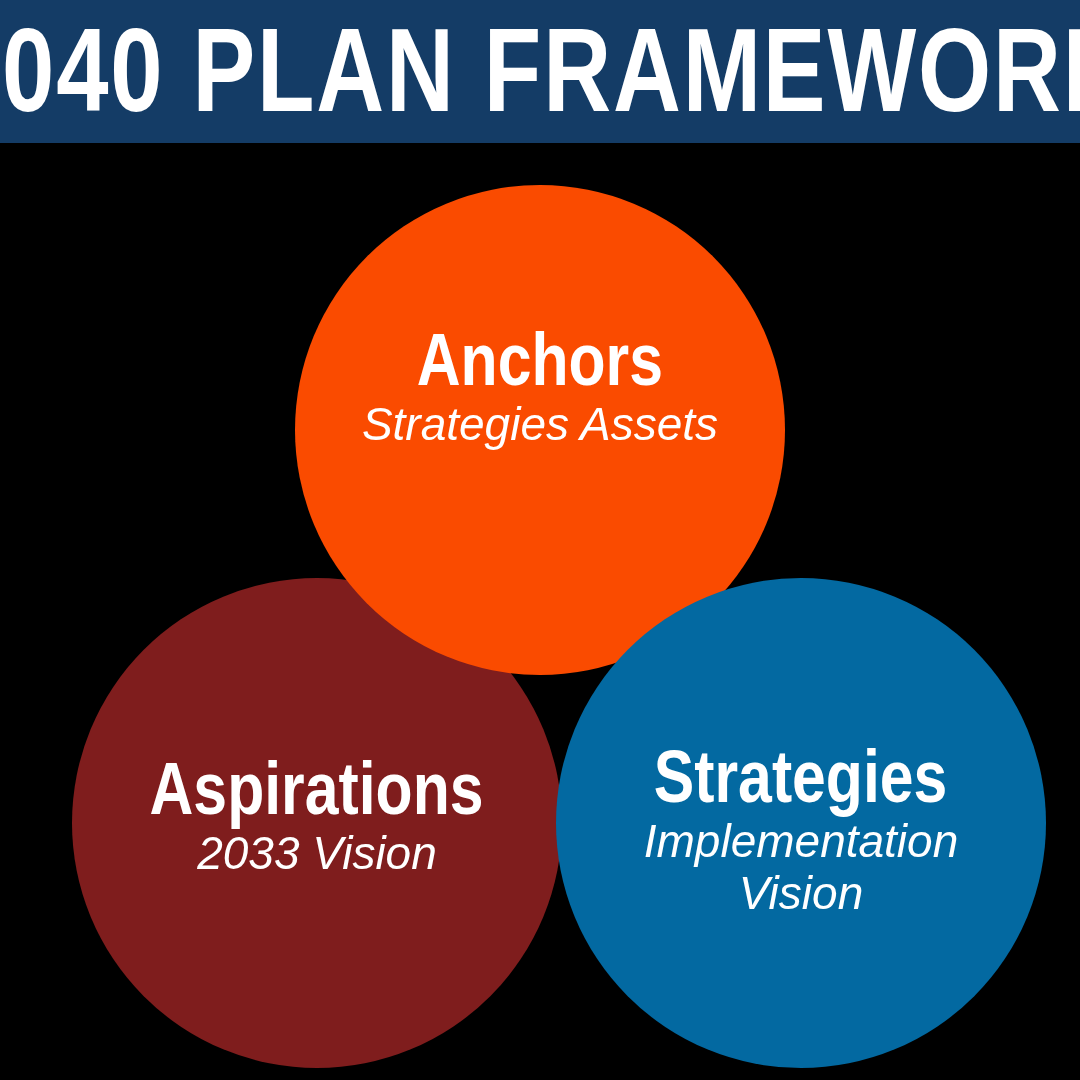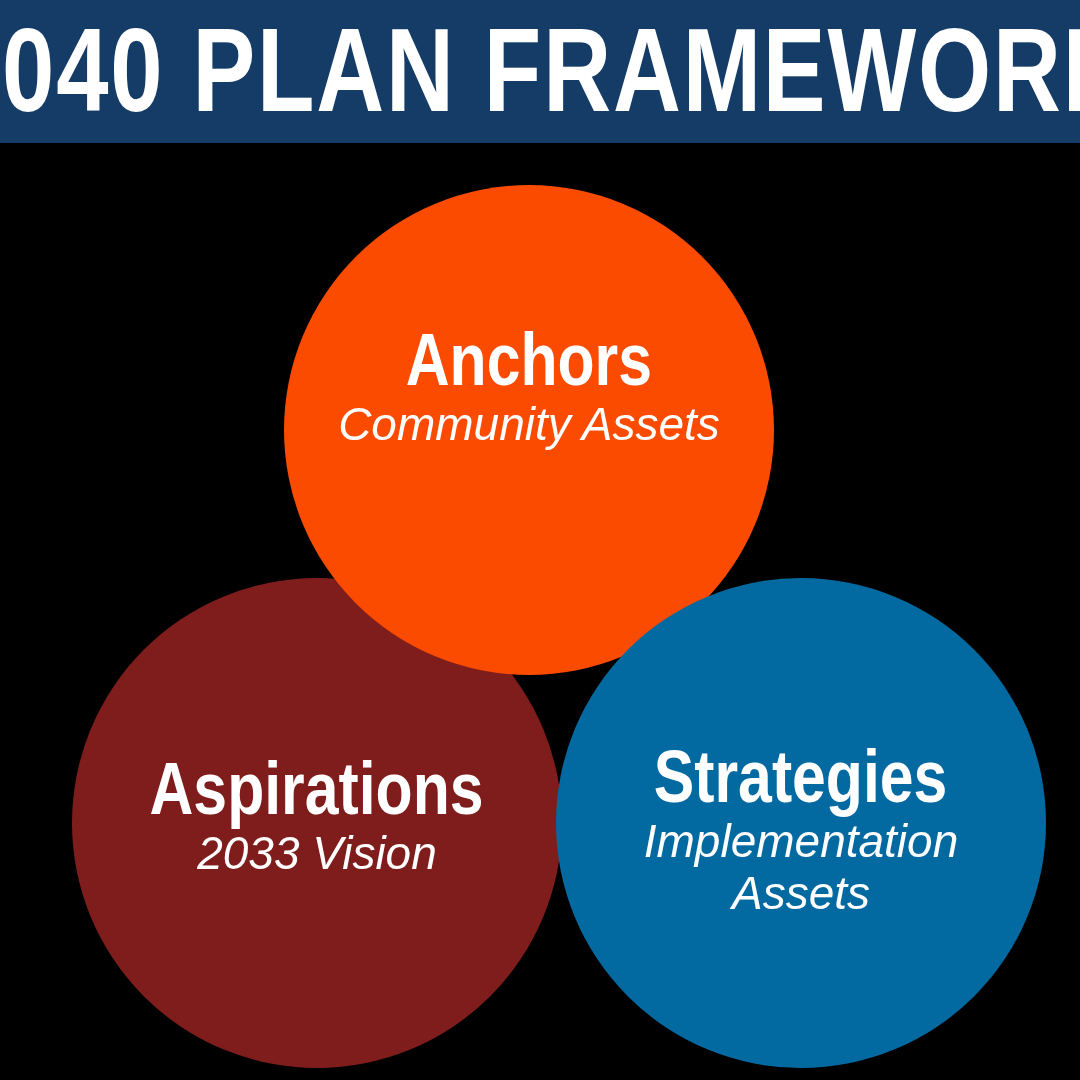--- a/index.html
+++ b/index.html
@@ -52,21 +52,21 @@
     border-radius: 50%;
     display: flex;
     flex-direction: column;
     align-items: center;
     justify-content: center;
     text-align: center;
     box-sizing: border-box;
   }
 
   .circle-anchors {
-    left: 284px;
+    left: 295px;
     top: 185px;
     width: 490px;
     height: 490px;
     background: #FA4B00;
     z-index: 3;
   }
 
   .circle-aspirations {
     left: 72px;
     top: 578px;
@@ -141,24 +141,24 @@
   <div class="circle circle-aspirations">
     <div class="circle-content">
       <div class="circle-title">Aspirations</div>
       <div class="circle-subtitle">2033 Vision</div>
     </div>
   </div>
 
   <div class="circle circle-anchors">
     <div class="circle-content">
       <div class="circle-title">Anchors</div>
-      <div class="circle-subtitle">Community Assets</div>
+      <div class="circle-subtitle">Strategies Assets</div>
     </div>
   </div>
 
   <div class="circle circle-strategies">
     <div class="circle-content">
       <div class="circle-title">Strategies</div>
-      <div class="circle-subtitle">Implementation Assets</div>
+      <div class="circle-subtitle">Implementation Vision</div>
     </div>
   </div>
 
 </div>
 
 </body></html>

